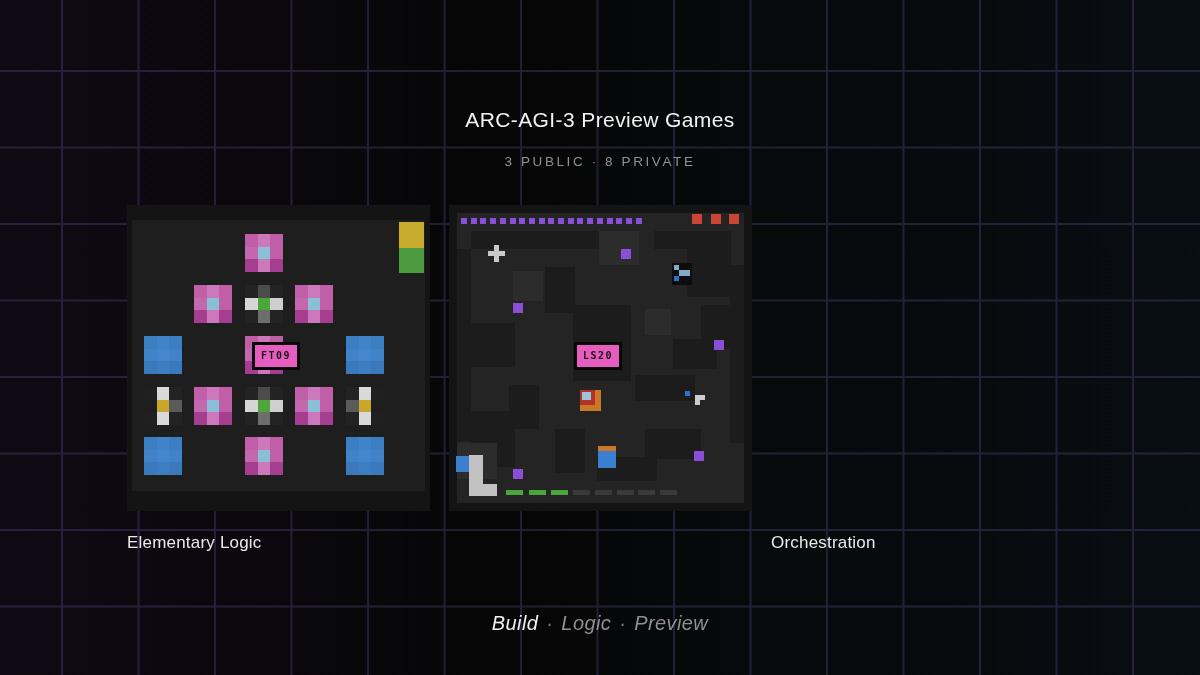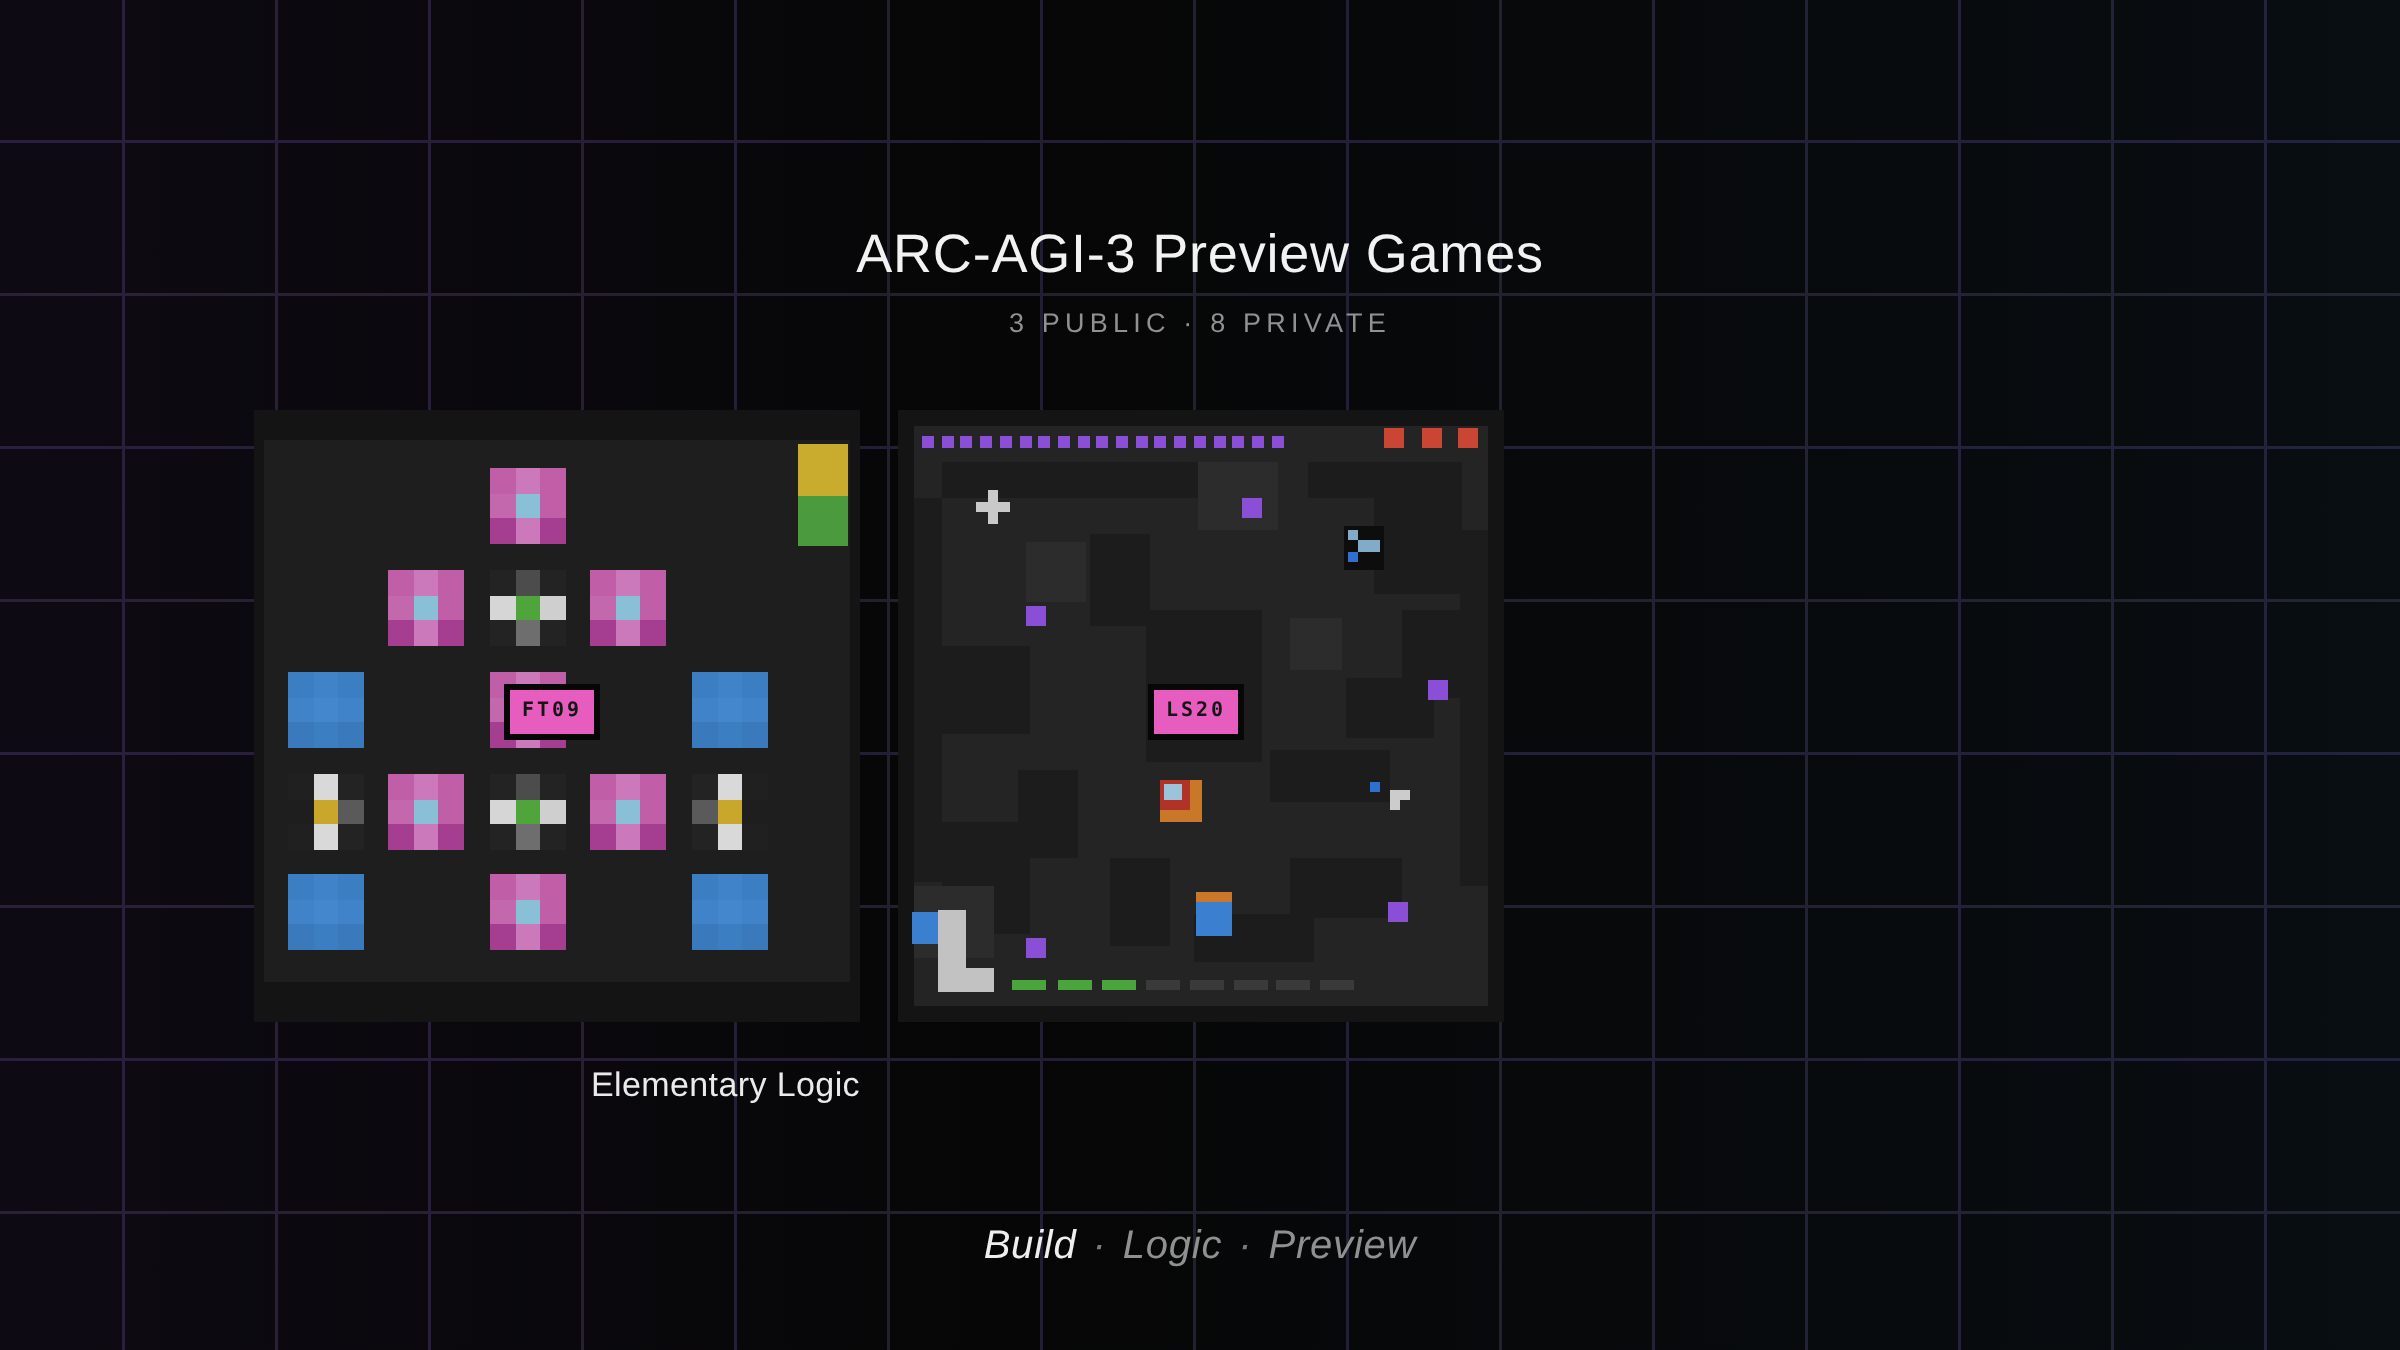--- a/index.html
+++ b/index.html
@@ -16,21 +16,21 @@
     background-position:61px 0,0 70px;
     background-repeat:repeat;
   }
   .bg-tint{
     position:absolute;inset:0;
     background:linear-gradient(90deg,rgba(104,58,176,.08),rgba(0,0,0,0) 42%,rgba(32,90,140,.09));
     pointer-events:none;
   }
   .page-title{
     position:absolute;top:94px;left:0;width:100%;text-align:center;
-    font-size:27px;font-weight:500;color:#f2f2f2;letter-spacing:.4px;
+    font-size:21px;font-weight:500;color:#f2f2f2;letter-spacing:.4px;
   }
   .page-subtitle{
     position:absolute;top:154px;left:0;width:100%;text-align:center;
     font-size:13.5px;font-weight:500;color:#8f9193;letter-spacing:2.6px;
   }
   .game{position:absolute;top:205px;width:303px;height:365px}
   .game.g0{left:127px}.game.g1{left:449px}.game.g2{left:771px}
   .board{
     position:absolute;top:0;left:0;width:303px;height:306px;
     background:#141414;overflow:hidden;
@@ -44,21 +44,21 @@
     background-position:12px 0,0 14px;
   }
   .mosaic{display:grid;grid-template-rows:repeat(3,1fr);grid-template-columns:repeat(3,1fr)}
   .code-badge{
     position:absolute;left:125px;top:137px;z-index:6;
     background:#e75dbf;border:3px solid #070707;color:#161616;
     font:700 10px "DejaVu Sans Mono",monospace;letter-spacing:1.5px;
     padding:6px 6px;line-height:1;
   }
   .card-title{
-    position:absolute;top:328px;left:0;width:303px;text-align:right;
+    position:absolute;top:328px;left:0;width:303px;text-align:left;
     font-size:17px;color:#eaeaea;letter-spacing:.2px;
   }
   .tagline{
     position:absolute;top:612px;left:0;width:100%;text-align:center;
     font-size:20px;font-style:italic;color:#909090;letter-spacing:.4px;
   }
   .tagline .em{color:#efefef;font-weight:500}
   .tagline .sep{margin:0 8px;color:#7c7c7c}
 </style>
 </head>
@@ -346,17 +346,18 @@
       <div class="board-el" style="left: 124px; top: 285px; width: 17px; height: 5px; background: rgb(58, 58, 58);"></div>
       <div class="board-el" style="left: 145.8px; top: 285px; width: 17px; height: 5px; background: rgb(58, 58, 58);"></div>
       <div class="board-el" style="left: 167.6px; top: 285px; width: 17px; height: 5px; background: rgb(58, 58, 58);"></div>
       <div class="board-el" style="left: 189.4px; top: 285px; width: 17px; height: 5px; background: rgb(58, 58, 58);"></div>
       <div class="board-el" style="left: 211.2px; top: 285px; width: 17px; height: 5px; background: rgb(58, 58, 58);"></div>
       <div class="code-badge">LS20</div>
     </div>
 </div>
 
 <div class="game g2">
+  <div class="card-title">Orchestration</div>
 </div>
 
 <div class="tagline">
   <span class="em">Build</span><span class="sep">·</span><span>Logic</span><span class="sep">·</span><span>Preview</span>
 </div>
 
 </body></html>

